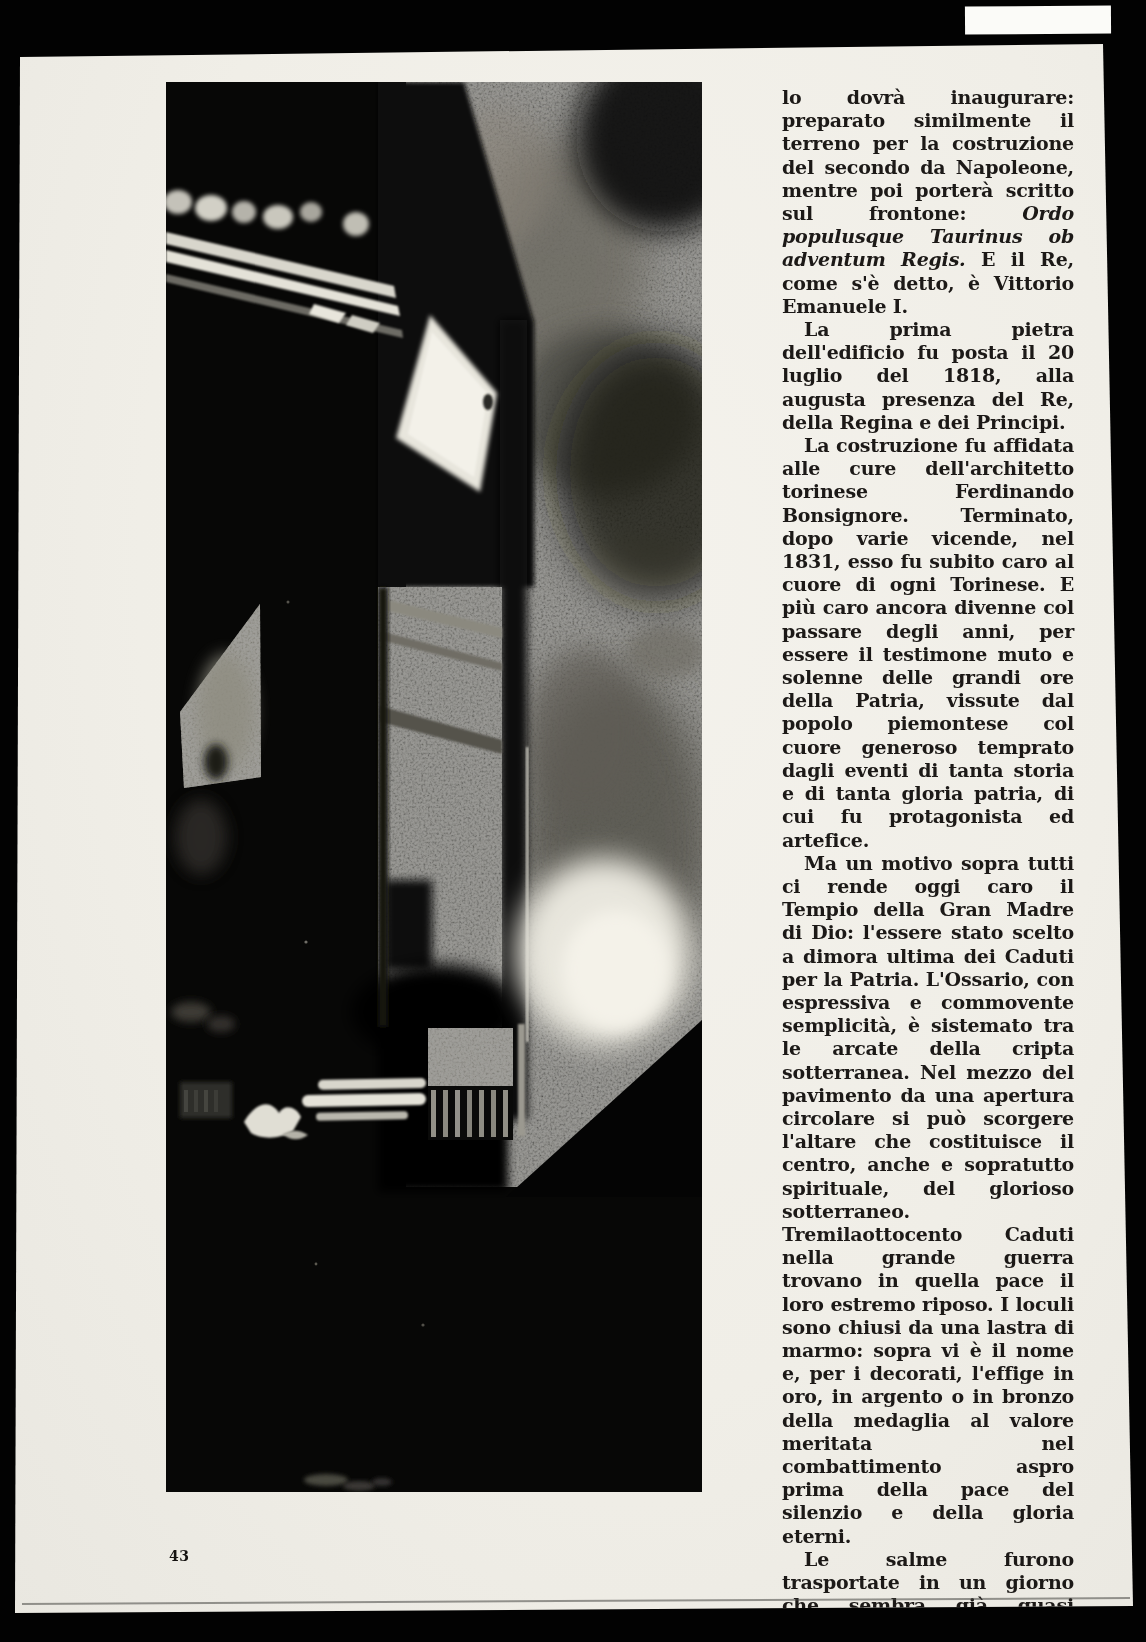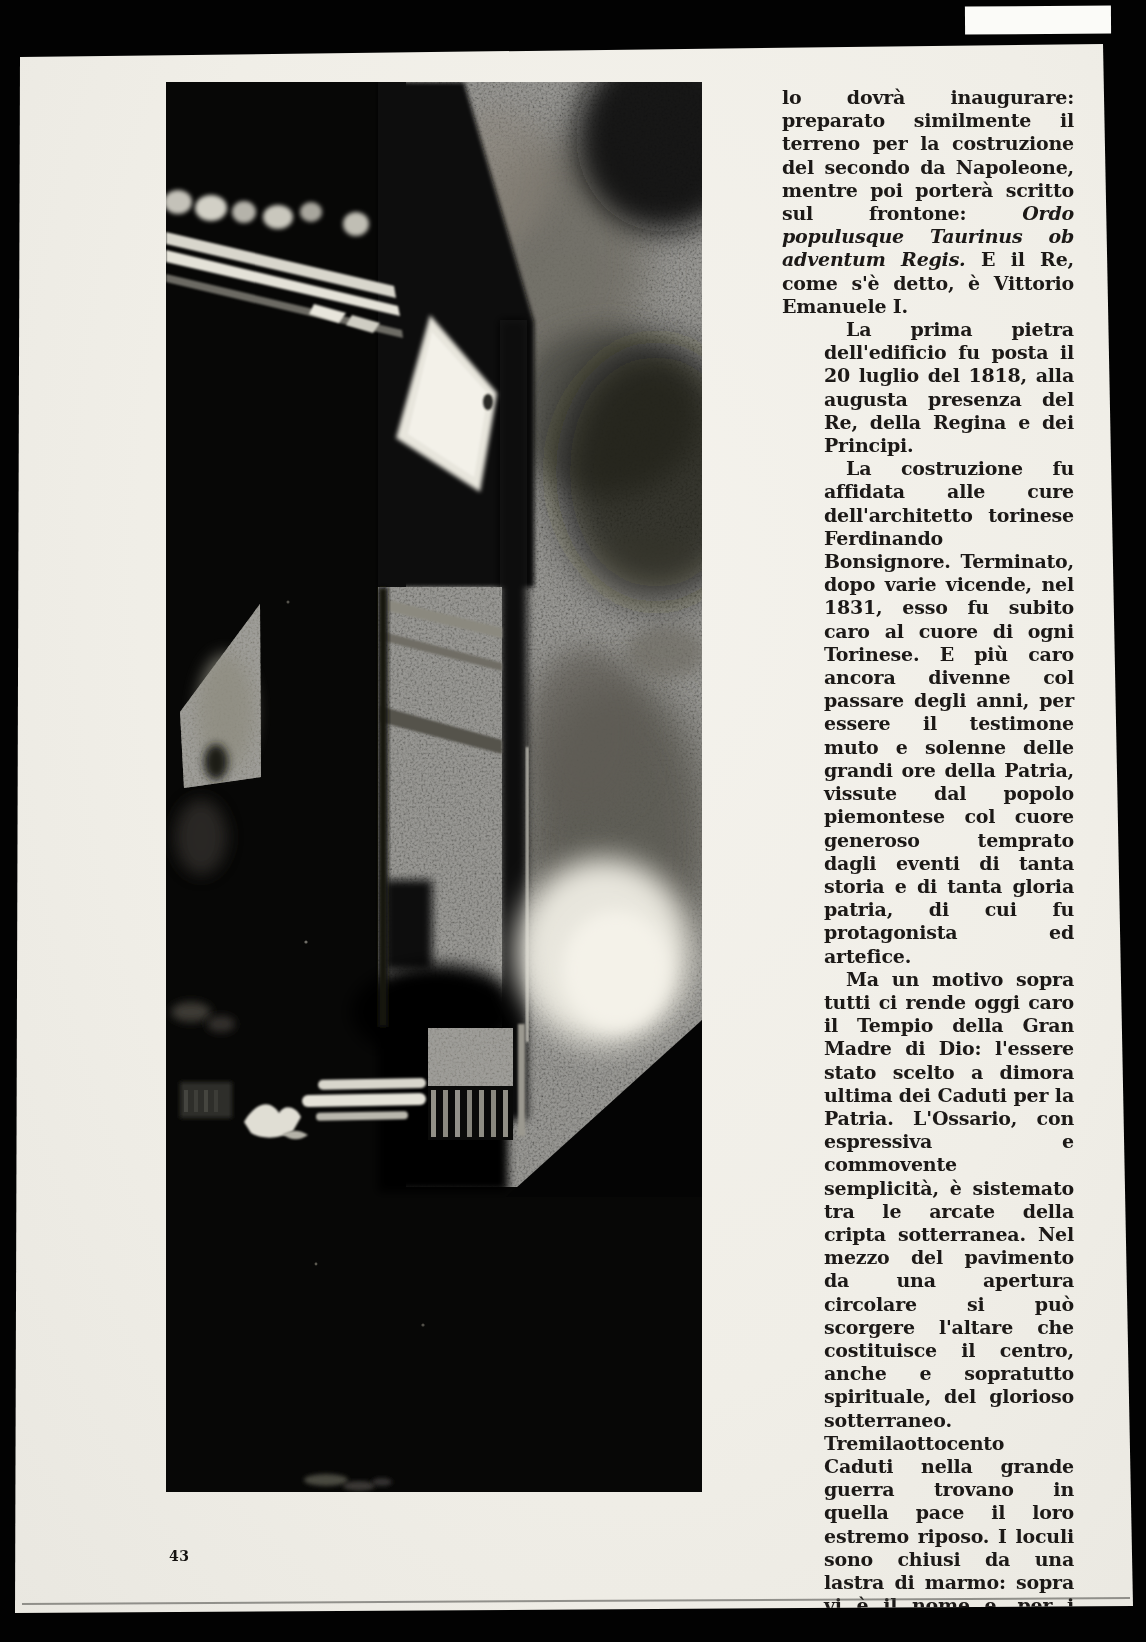--- a/index.html
+++ b/index.html
@@ -22,21 +22,21 @@
     background:#070706;
   }
   .photo svg{display:block;}
   .article{
     position:absolute;left:782px;top:86px;width:292px;color:#1c1917;
   }
   .article p{
     margin:0;font-size:19px;line-height:23.2px;font-weight:700;
     text-align:justify;letter-spacing:-0.2px;hyphens:auto;
   }
-  .article p.indent{text-indent:22px;margin-left:42px;}
+  .article p.indent{text-indent:22px;}
   .article .italic{font-style:italic;}
   .pagenum{
     position:absolute;left:169px;top:1548px;
     font-size:14px;font-weight:700;color:#141210;letter-spacing:0.5px;
   }
   .edge-line{
     position:absolute;left:22px;top:1600px;width:1108px;height:2px;
     background:rgba(70,70,66,0.55);transform:rotate(-0.3deg);
   }
 </style>

